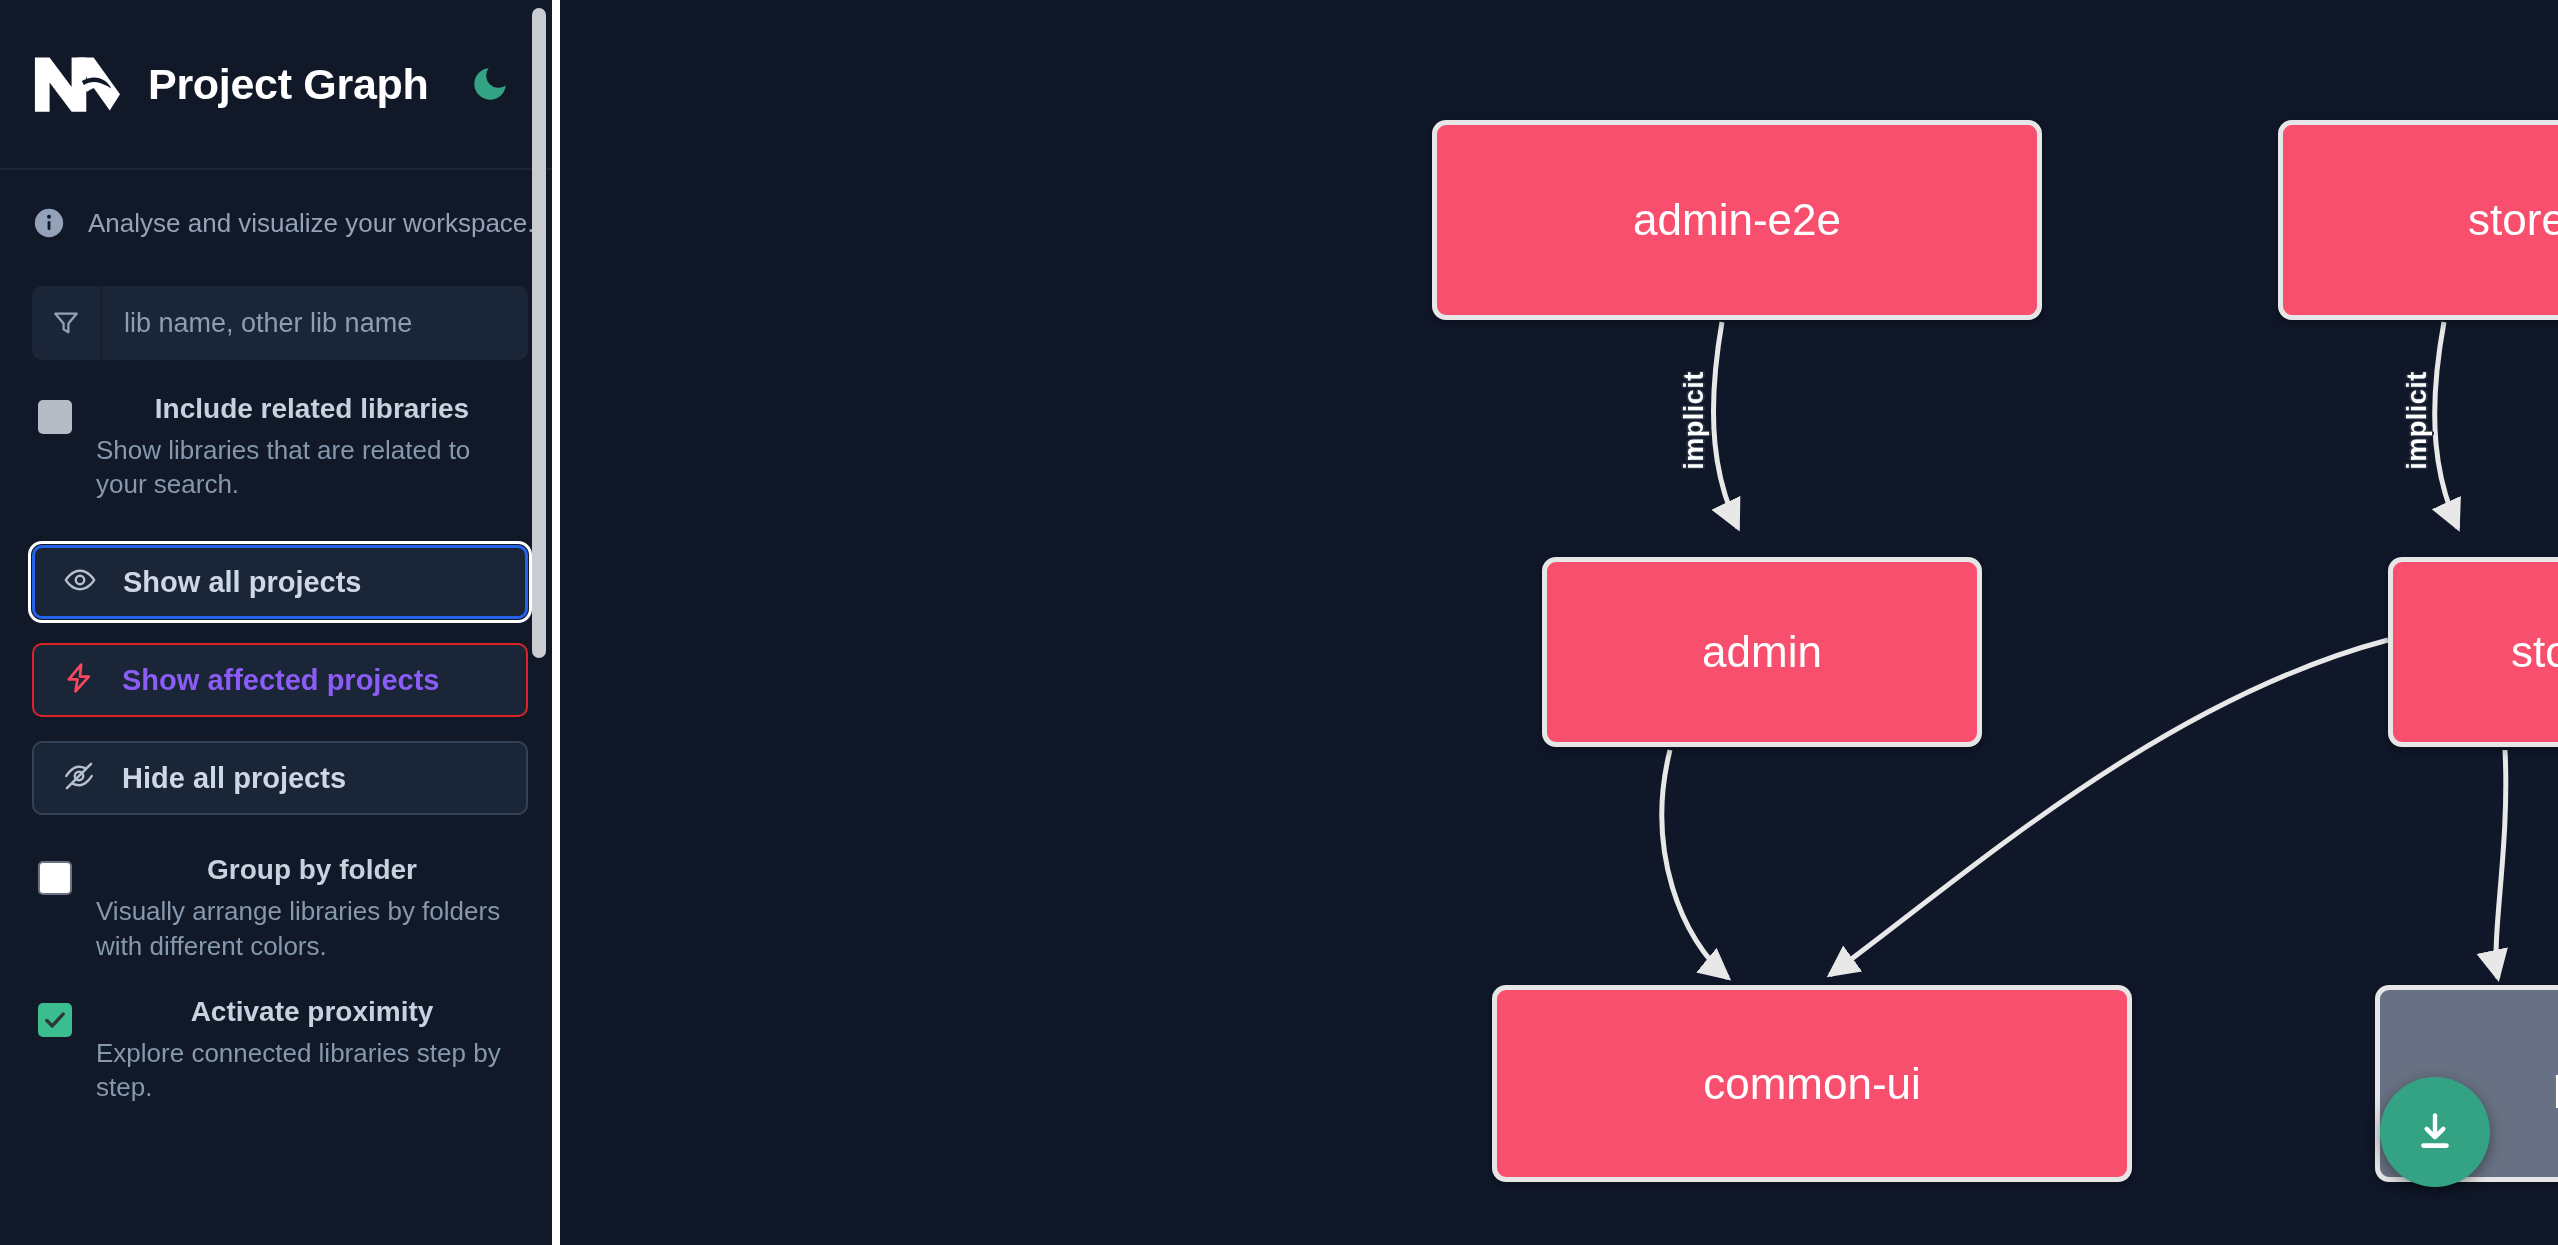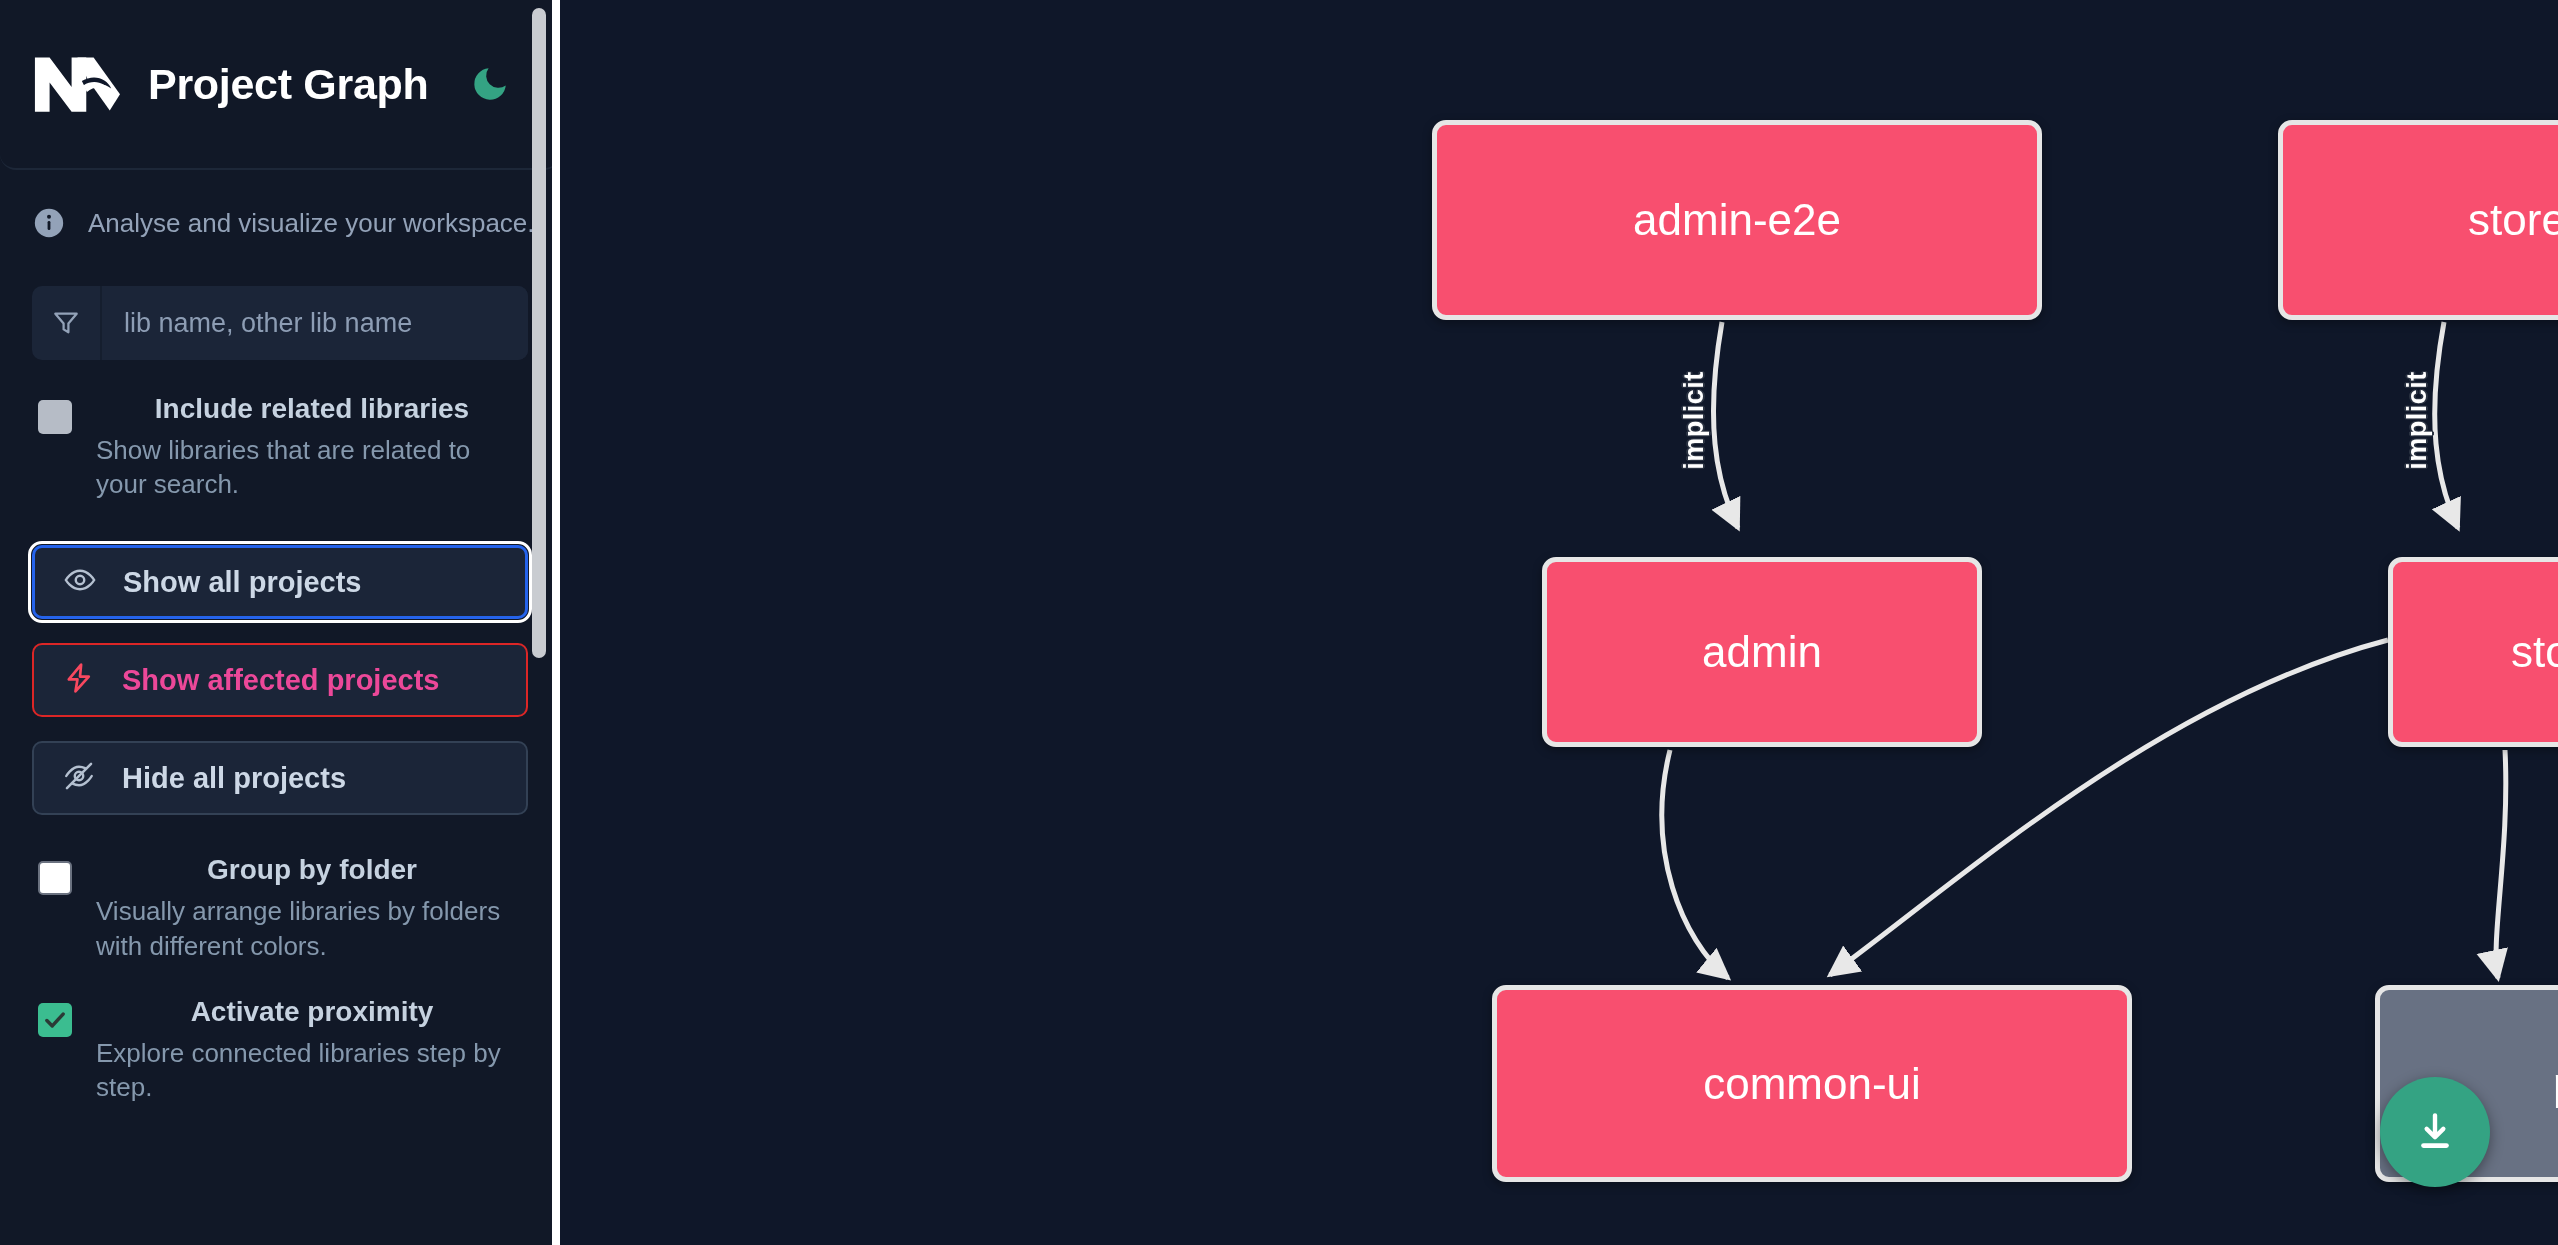--- a/index.html
+++ b/index.html
@@ -18,21 +18,20 @@
     background: #111827;
     flex: 0 0 560px;
     overflow: hidden;
   }
   .sidebar-header {
     height: 170px;
     display: flex;
     align-items: center;
     padding: 0 32px;
     border-bottom: 2px solid #1d2738;
-    border-radius: 16px;
   }
   .nx-logo { width: 88px; height: 62px; flex: 0 0 88px; }
   .app-title {
     color: #ffffff;
     font-size: 43px;
     font-weight: 700;
     margin-left: 28px;
     letter-spacing: -0.3px;
     white-space: nowrap;
   }
@@ -118,21 +117,21 @@
     cursor: pointer;
   }
   .btn-label { font-size: 29px; font-weight: 700; margin-left: 26px; }
   .btn-show-all {
     border: 3px solid #2563eb;
     outline: 3px solid #ffffff;
     outline-offset: 1px;
   }
   .btn-show-all .btn-label { color: #cdd8e6; }
   .btn-affected { border: 2px solid #dc2626; }
-  .btn-affected .btn-label { color: #ec4899; text-align: right; }
+  .btn-affected .btn-label { color: #8b5cf6; text-align: right; }
   .btn-hide { border: 2px solid #334155; }
   .btn-hide .btn-label { color: #cdd8e6; }
 
   
   .sb-track {
     position: absolute; top: 0; right: 14px;
     width: 14px; height: 1245px;
     background: transparent;
   }
   .sb-thumb {

